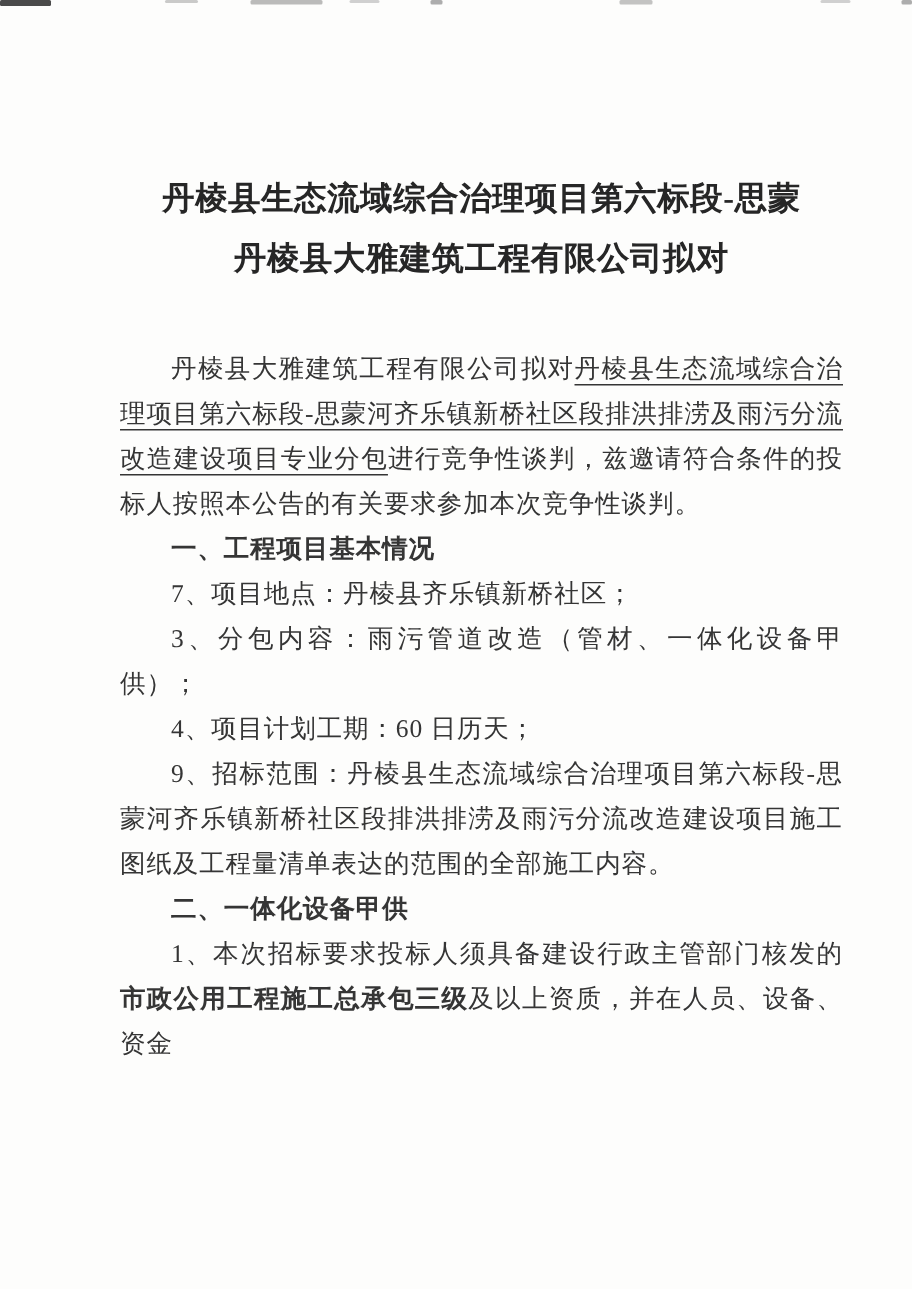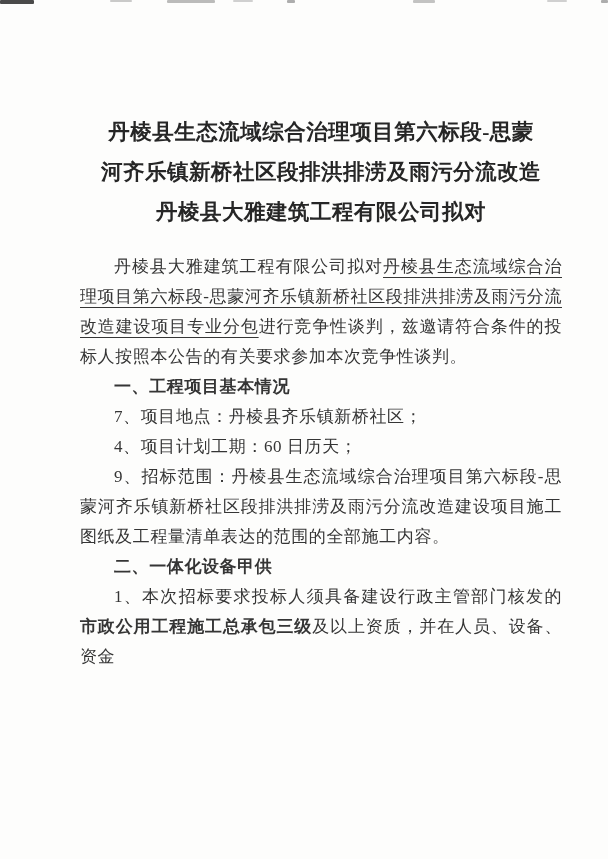--- a/index.html
+++ b/index.html
@@ -49,21 +49,21 @@
   .title-line { display: block; }
 
   .para {
     margin: 0;
     font-size: 17px;
     line-height: 30px;
     letter-spacing: 0.6px;
     text-align: justify;
     text-indent: 2em;
   }
-  .intro { margin-top: 20px; }
+  .intro { margin-top: 39px; }
   .heading { font-weight: 700; }
   .u {
     text-decoration: underline;
     text-underline-offset: 5px;
     text-decoration-thickness: 1px;
   }
   .b { font-weight: 700; }
 </style>
 </head>
 <body>
@@ -76,29 +76,29 @@
   <div class="artifact a4"></div>
   <div class="artifact a5"></div>
   <div class="artifact a6"></div>
   <div class="artifact a7"></div>
   <div class="artifact a8"></div>
 
   <div class="content">
 
     <h1 class="title">
       <span class="title-line">丹棱县生态流域综合治理项目第六标段-思蒙</span>
-      <span class="title-line">河齐乐镇新桥社区段排洪排涝及雨污分流改造</span>
       <span class="title-line">丹棱县大雅建筑工程有限公司拟对</span>
     </h1>
 
     <p class="para intro"><span>丹棱县大雅建筑工程有限公司拟对</span><span class="u">丹棱县生态流域综合治理项目第六标段-思蒙河齐乐镇新桥社区段排洪排涝及雨污分流改造建设项目专业分包</span><span>进行竞争性谈判，兹邀请符合条件的投标人按照本公告的有关要求参加本次竞争性谈判。</span></p>
 
     <p class="para heading">一、工程项目基本情况</p>
 
     <p class="para">7、项目地点：丹棱县齐乐镇新桥社区；</p>
+    <p class="para">3、分包内容：雨污管道改造（管材、一体化设备甲供）；</p>
     <p class="para">4、项目计划工期：60 日历天；</p>
     <p class="para">9、招标范围：丹棱县生态流域综合治理项目第六标段-思蒙河齐乐镇新桥社区段排洪排涝及雨污分流改造建设项目施工图纸及工程量清单表达的范围的全部施工内容。</p>
 
     <p class="para heading">二、一体化设备甲供</p>
 
     <p class="para"><span>1、本次招标要求投标人须具备建设行政主管部门核发的</span><span class="b">市政公用工程施工总承包三级</span><span>及以上资质，并在人员、设备、资金</span></p>
 
   </div>
 </div>
 

